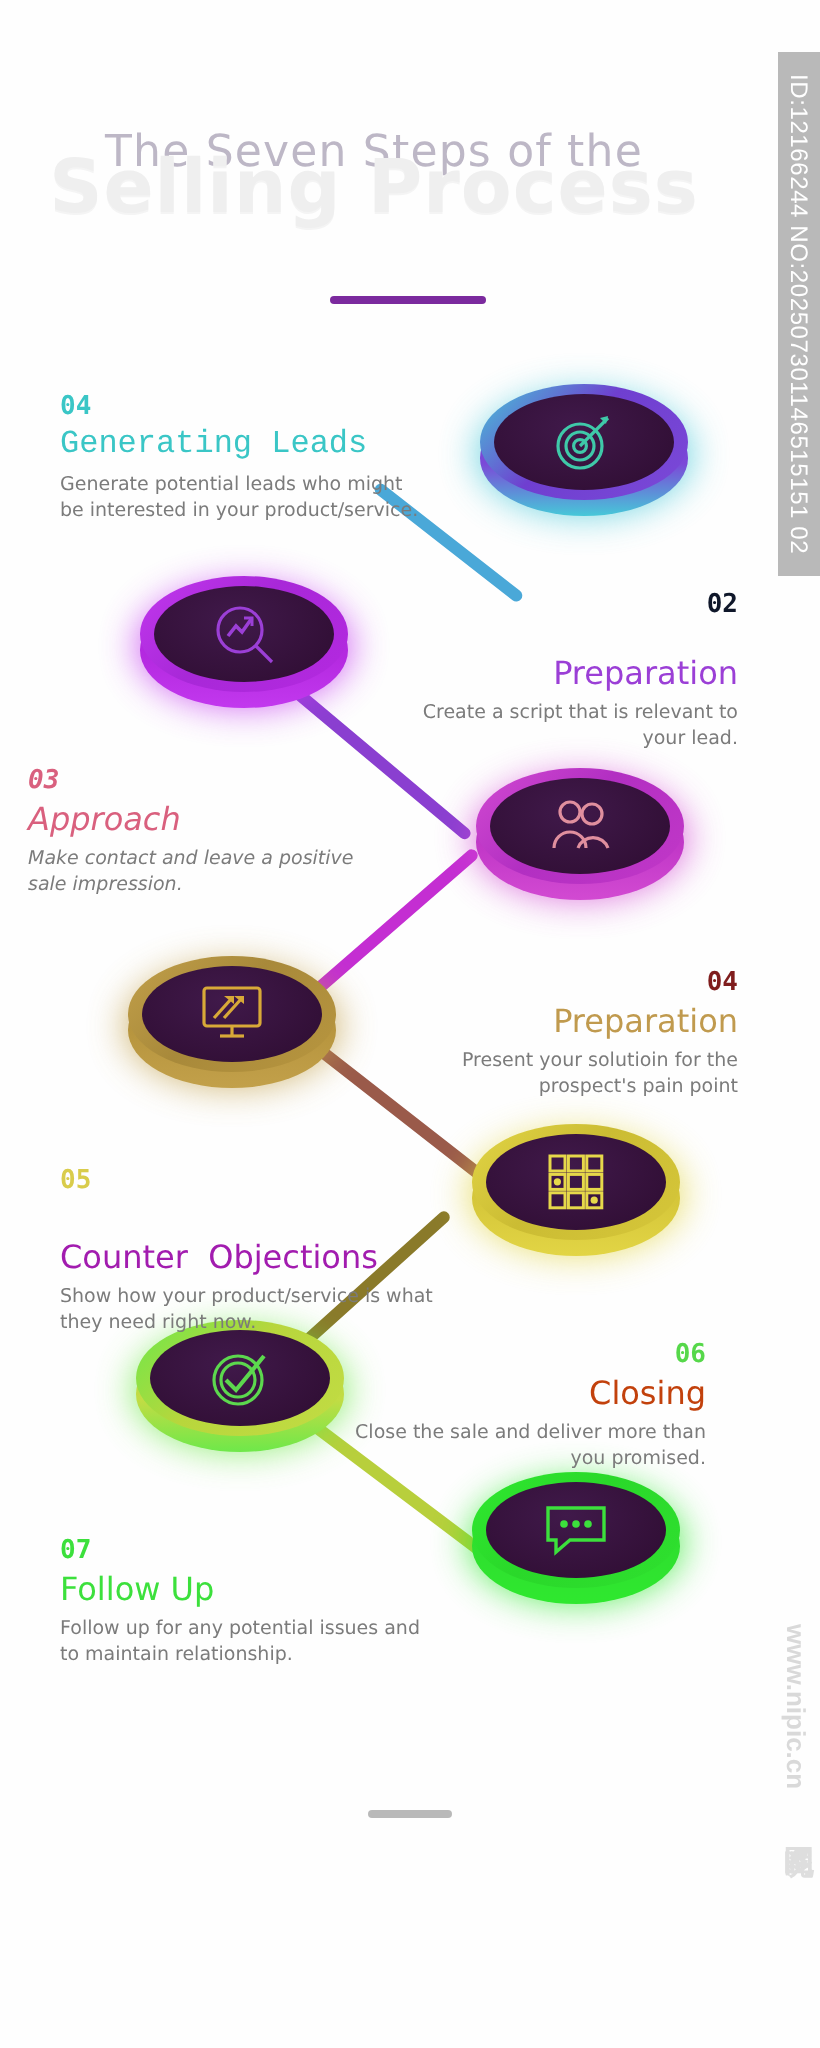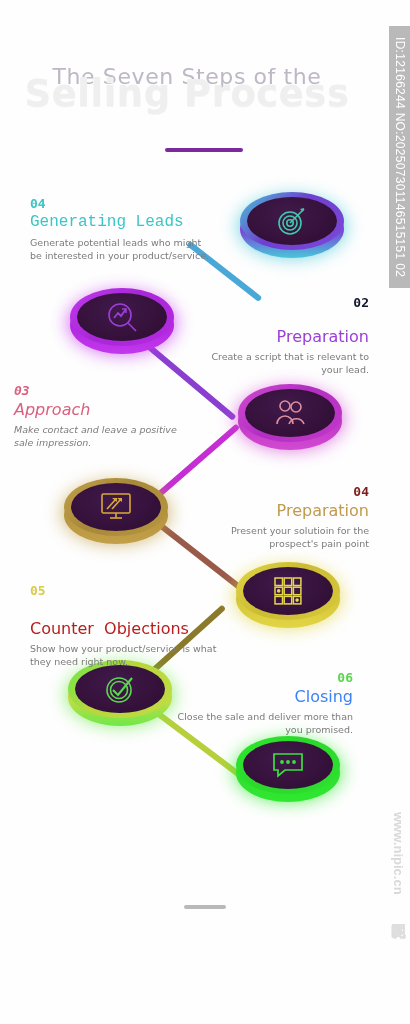--- a/index.html
+++ b/index.html
@@ -283,24 +283,29 @@
   </div>
 
   <div class="step right" style="left:189px; top:484px;">
     <div class="num" style="color: #7f1d1d;">04</div>
     <div class="ttl" style="color: rgb(192, 154, 78);">Preparation</div>
     <div class="dsc">Present your solutioin for the prospect's pain point</div>
   </div>
 
   <div class="step left" style="left:30px; top:583px; width:190px;">
     <div class="num" style="color: rgb(217, 204, 75);">05</div>
-    <div class="ttl" style="color: #b91c1c; margin-top: 20px;">Counter  Objections</div>
+    <div class="ttl" style="color: #a21caf; margin-top: 20px;">Counter  Objections</div>
     <div class="dsc">Show how your product/service is what they need right now.</div>
   </div>
 
   <div class="step right" style="left:173px; top:670px;">
     <div class="num" style="color: rgb(86, 216, 74);">06</div>
-    <div class="ttl" style="color: #3b82f6;">Closing</div>
+    <div class="ttl" style="color: #c2410c;">Closing</div>
     <div class="dsc">Close the sale and deliver more than you promised.</div>
   </div>
 
+  <div class="step left" style="left:30px; top:768px; width:190px;">
+    <div class="num" style="color: rgb(60, 224, 60);">07</div>
+    <div class="ttl" style="color: rgb(60, 224, 60);">Follow Up</div>
+    <div class="dsc">Follow up for any potential issues and to maintain relationship.</div>
+  </div>
 
 </div>
 
 </body></html>

